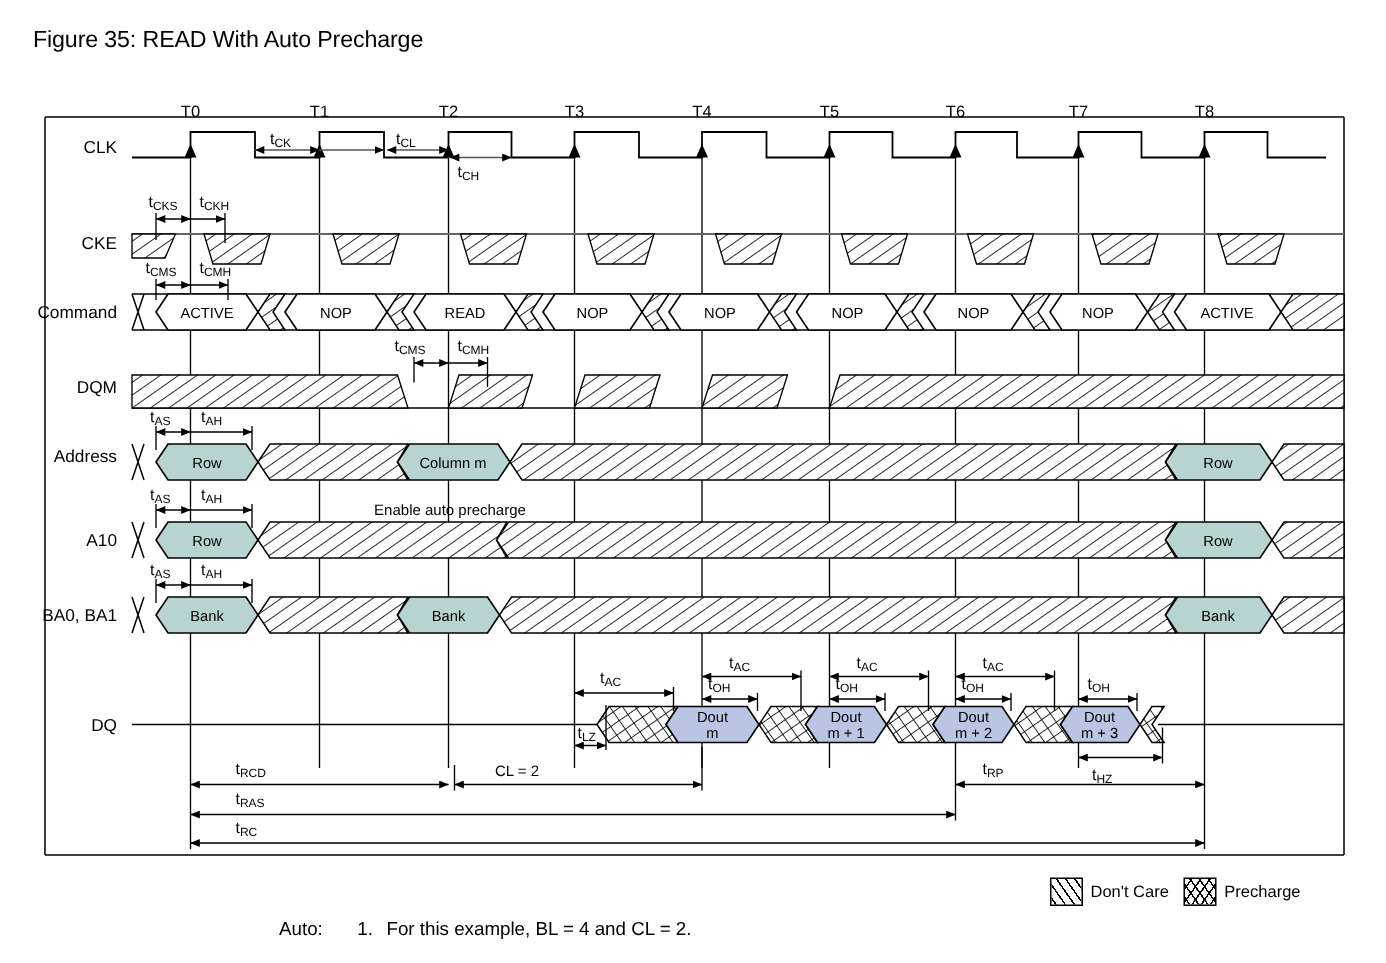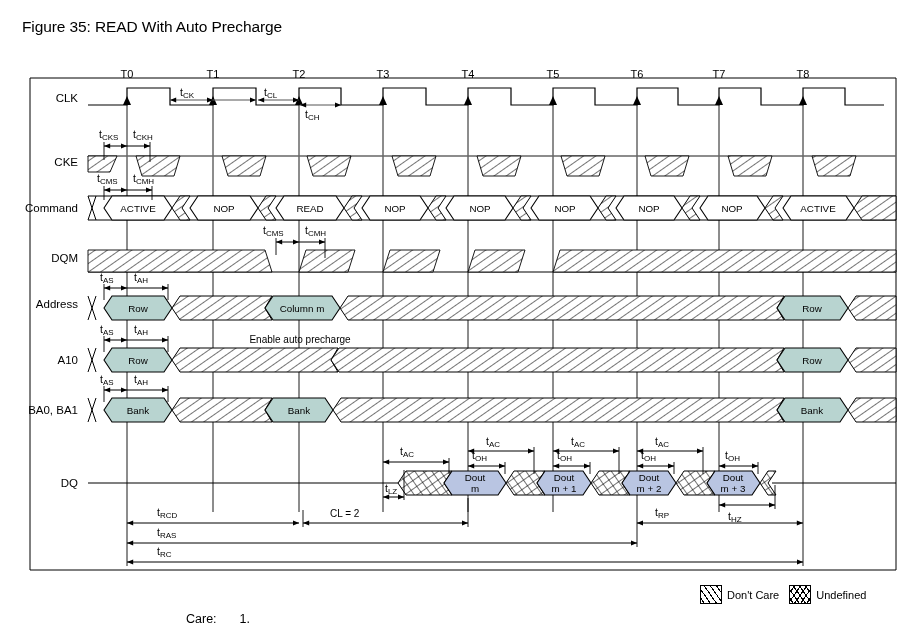--- a/index.html
+++ b/index.html
@@ -404,20 +404,21 @@
   </g>
 </svg>
 
 <div id="legend">
   <div class="legend-entry">
     <span class="legend-swatch sw-dontcare"></span>
     <span>Don't Care</span>
   </div>
   <div class="legend-entry">
     <span class="legend-swatch sw-undef"></span>
-    <span>Undefined</span>
+    <span>Precharge</span>
   </div>
 </div>
 
 <div id="note">
-  <span>Care:</span>
+  <span>Auto:</span>
   <span class="note-num">1.</span>
+  <span>For this example, BL = 4 and CL = 2.</span>
 </div>
 
 </body></html>

